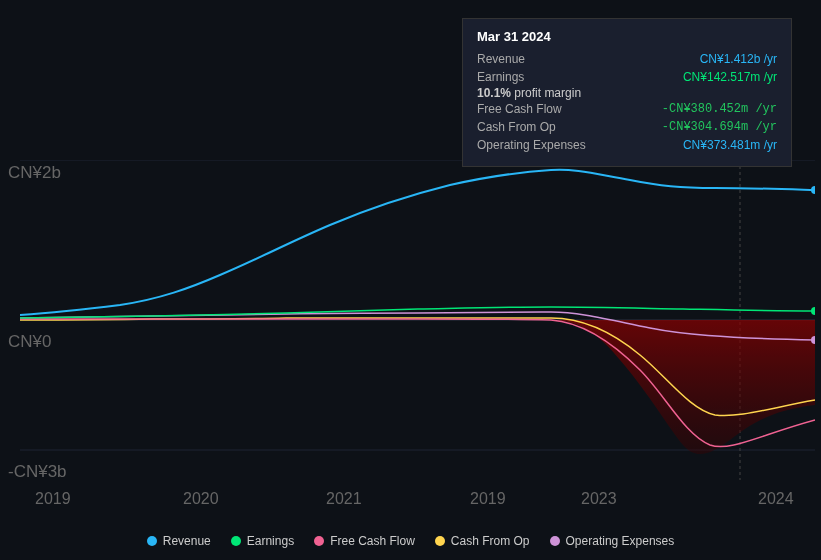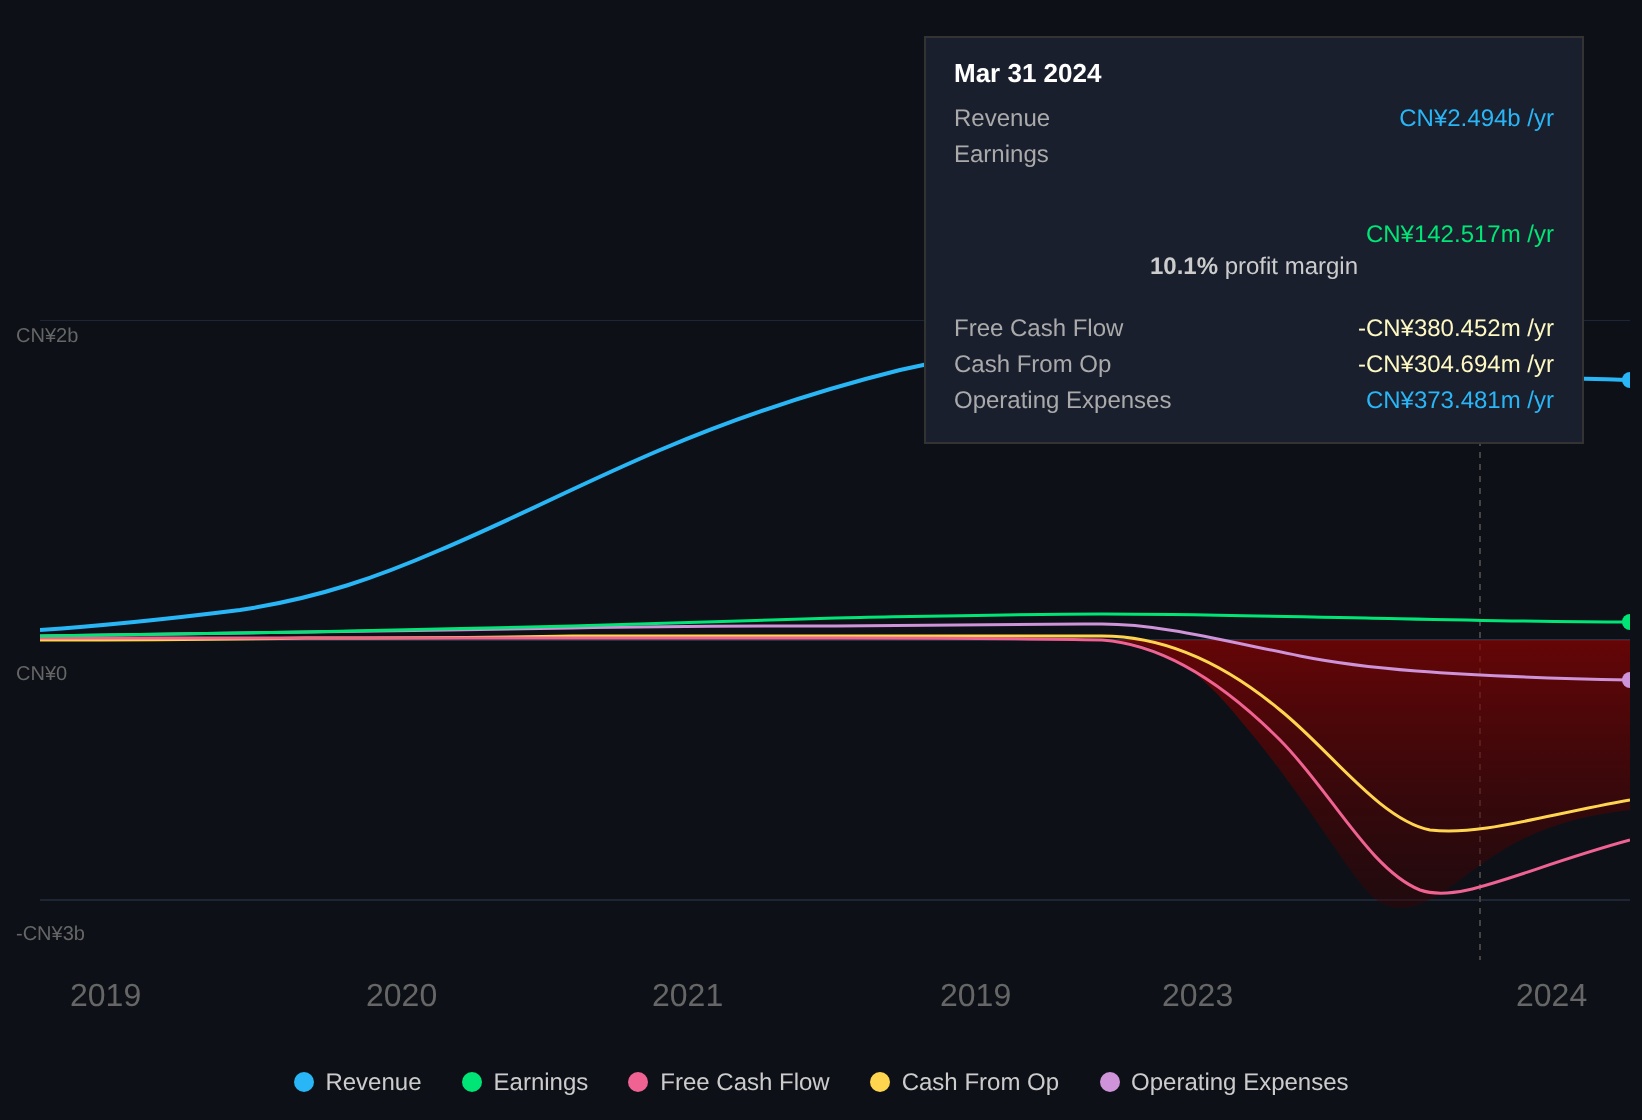--- a/index.html
+++ b/index.html
@@ -36,34 +36,34 @@
     }
     .tooltip-row {
       display: flex;
       justify-content: space-between;
       font-size: 12px;
       margin-bottom: 4px;
       color: #aaa;
     }
     .tooltip-row .label { color: #aaa; }
     .tooltip-row .value { color: #00bfff; margin-left: 20px; }
-    .tooltip-row .value.green { color: #00e676; margin-top: 40px; }
-    .tooltip-row .value.red { color: #fef9c3; }
+    .tooltip-row .value.green { color: #00e676; }
+    .tooltip-row .value.red { color: #22c55e; font-family: Liberation Mono, monospace; }
     .profit-row {
       display: flex;
-      justify-content: center;
+      justify-content: flex-start;
       font-size: 12px;
       color: #ccc;
-      margin-bottom: 17px;
+      margin-bottom: 2px;
       margin-top: -2px;
     }
     
     .y-label {
       position: absolute;
-      font-size: 10px;
+      font-size: 17px;
       color: #666;
       left: 8px;
     }
     
     .x-label {
       position: absolute;
       font-size: 16px;
       color: #666;
       bottom: 52px;
     }
@@ -110,21 +110,21 @@
   </style>
 </head>
 <body>
 
 <div id="chart-container">
 
   <div id="tooltip">
     <div class="tooltip-title">Mar 31 2024</div>
     <div class="tooltip-row">
       <span class="label">Revenue</span>
-      <span class="value" style="color:#29b6f6">CN¥2.494b /yr</span>
+      <span class="value" style="color:#29b6f6">CN¥1.412b /yr</span>
     </div>
     <div class="tooltip-row">
       <span class="label">Earnings</span>
       <span class="value green">CN¥142.517m /yr</span>
     </div>
     <div class="profit-row">
       <span><strong>10.1%</strong> profit margin</span>
     </div>
     <div class="tooltip-row">
       <span class="label">Free Cash Flow</span>

